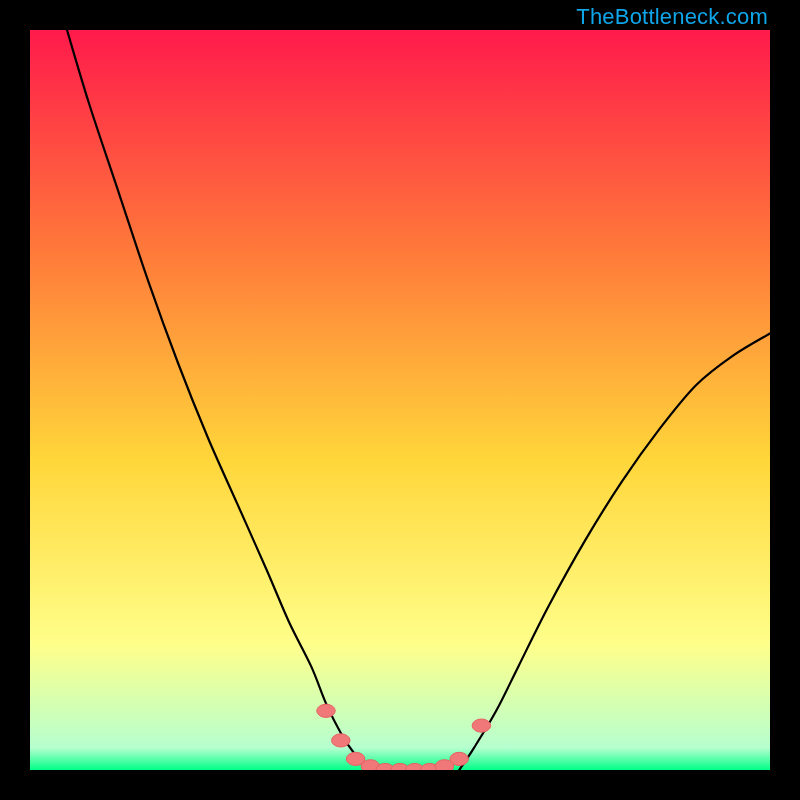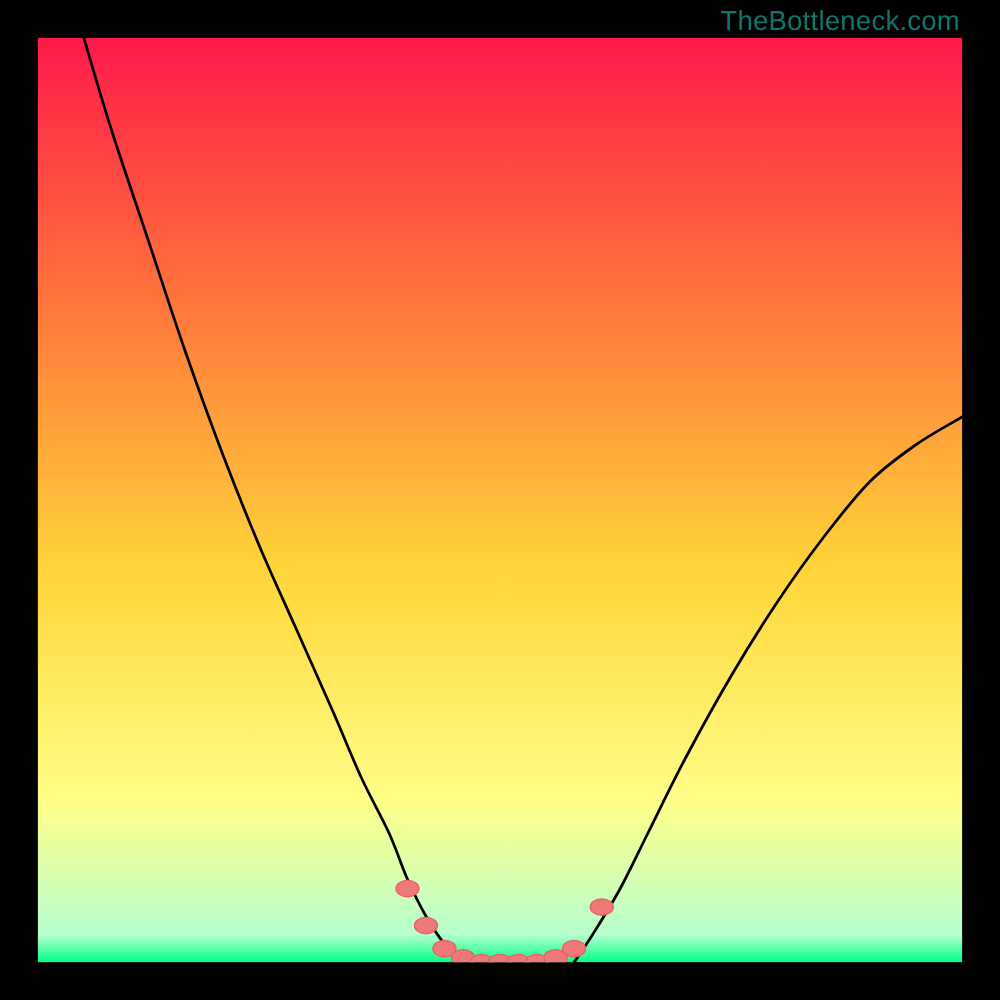--- a/index.html
+++ b/index.html
@@ -22,21 +22,21 @@
     top: 30px;
     left: 30px;
     width: 740px;
     height: 740px;
     overflow: hidden;
   }
   .watermark {
     position: absolute;
     top: 4px;
     right: 32px;
-    color: #0f766e;
+    color: #0ea5e9;
     font-size: 22px;
     font-weight: 500;
     letter-spacing: 0.2px;
     user-select: none;
   }
   svg { display: block; }
   .curve {
     fill: none;
     stroke: #000;
     stroke-width: 2.2;

